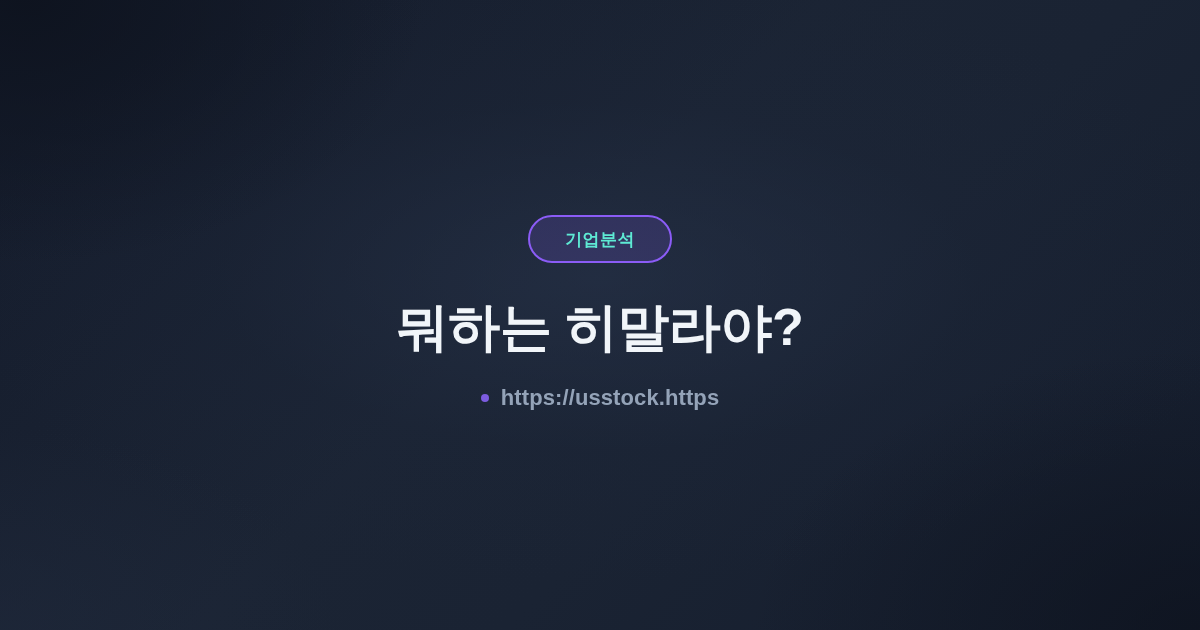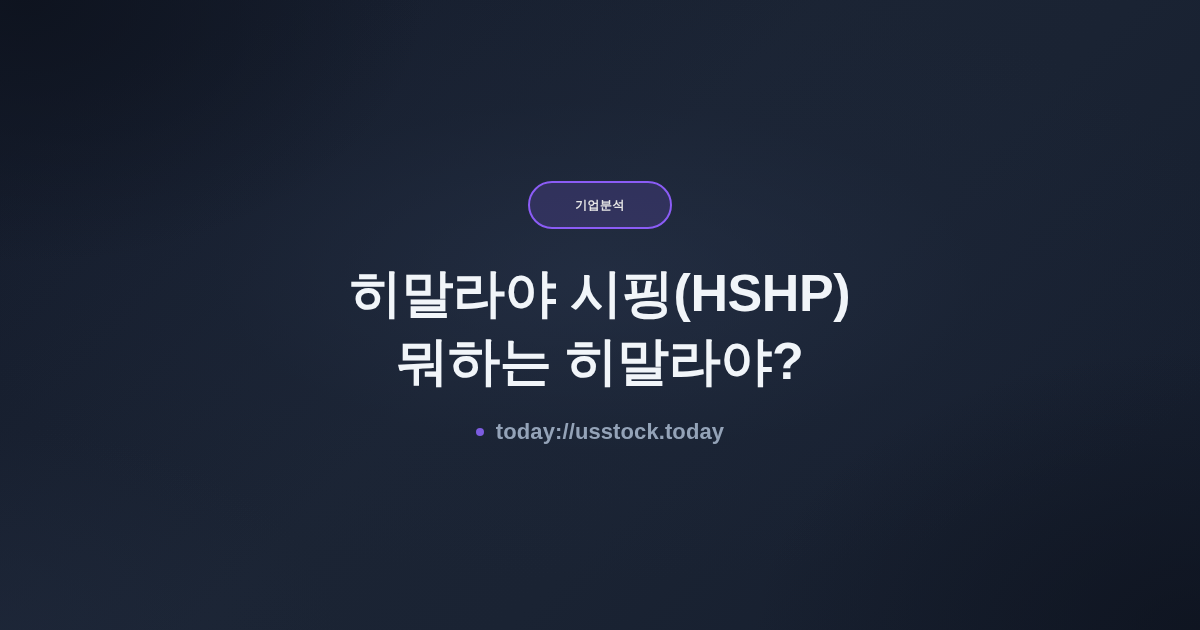--- a/index.html
+++ b/index.html
@@ -66,22 +66,22 @@
     display: inline-flex;
     align-items: center;
     justify-content: center;
     box-sizing: border-box;
     min-width: 144px;
     height: 48px;
     padding: 0 26px;
     border: 2px solid #8b5cf6;
     border-radius: 999px;
     background: rgba(124, 92, 224, 0.20);
-    color: #e5e5e5;
-    font-size: 12px;
+    color: #5eead4;
+    font-size: 17px;
     font-weight: bold;
     letter-spacing: 0.4px;
     line-height: 1;
     margin-bottom: 30px;
   }
 
   
   .title {
     color: #f1f5f9;
     font-size: 52px;
@@ -128,23 +128,22 @@
   <div class="bg-layer bg-glow"></div>
   <div class="bg-layer bg-corner-tl"></div>
   <div class="bg-layer bg-corner-br"></div>
   <div class="bg-layer bg-corner-bl"></div>
 
   <div class="content">
 
     <div class="badge">기업분석</div>
 
     <h1 class="title">
-      <span class="title-line">히말라야 시핑(HSHP)</span>
       <span class="title-line">뭐하는 히말라야?</span>
     </h1>
 
     <div class="url-row">
       <span class="url-bullet"></span>
-      <span class="url-text">today://usstock.today</span>
+      <span class="url-text">https://usstock.https</span>
     </div>
 
   </div>
 </div>
 
 </body></html>

